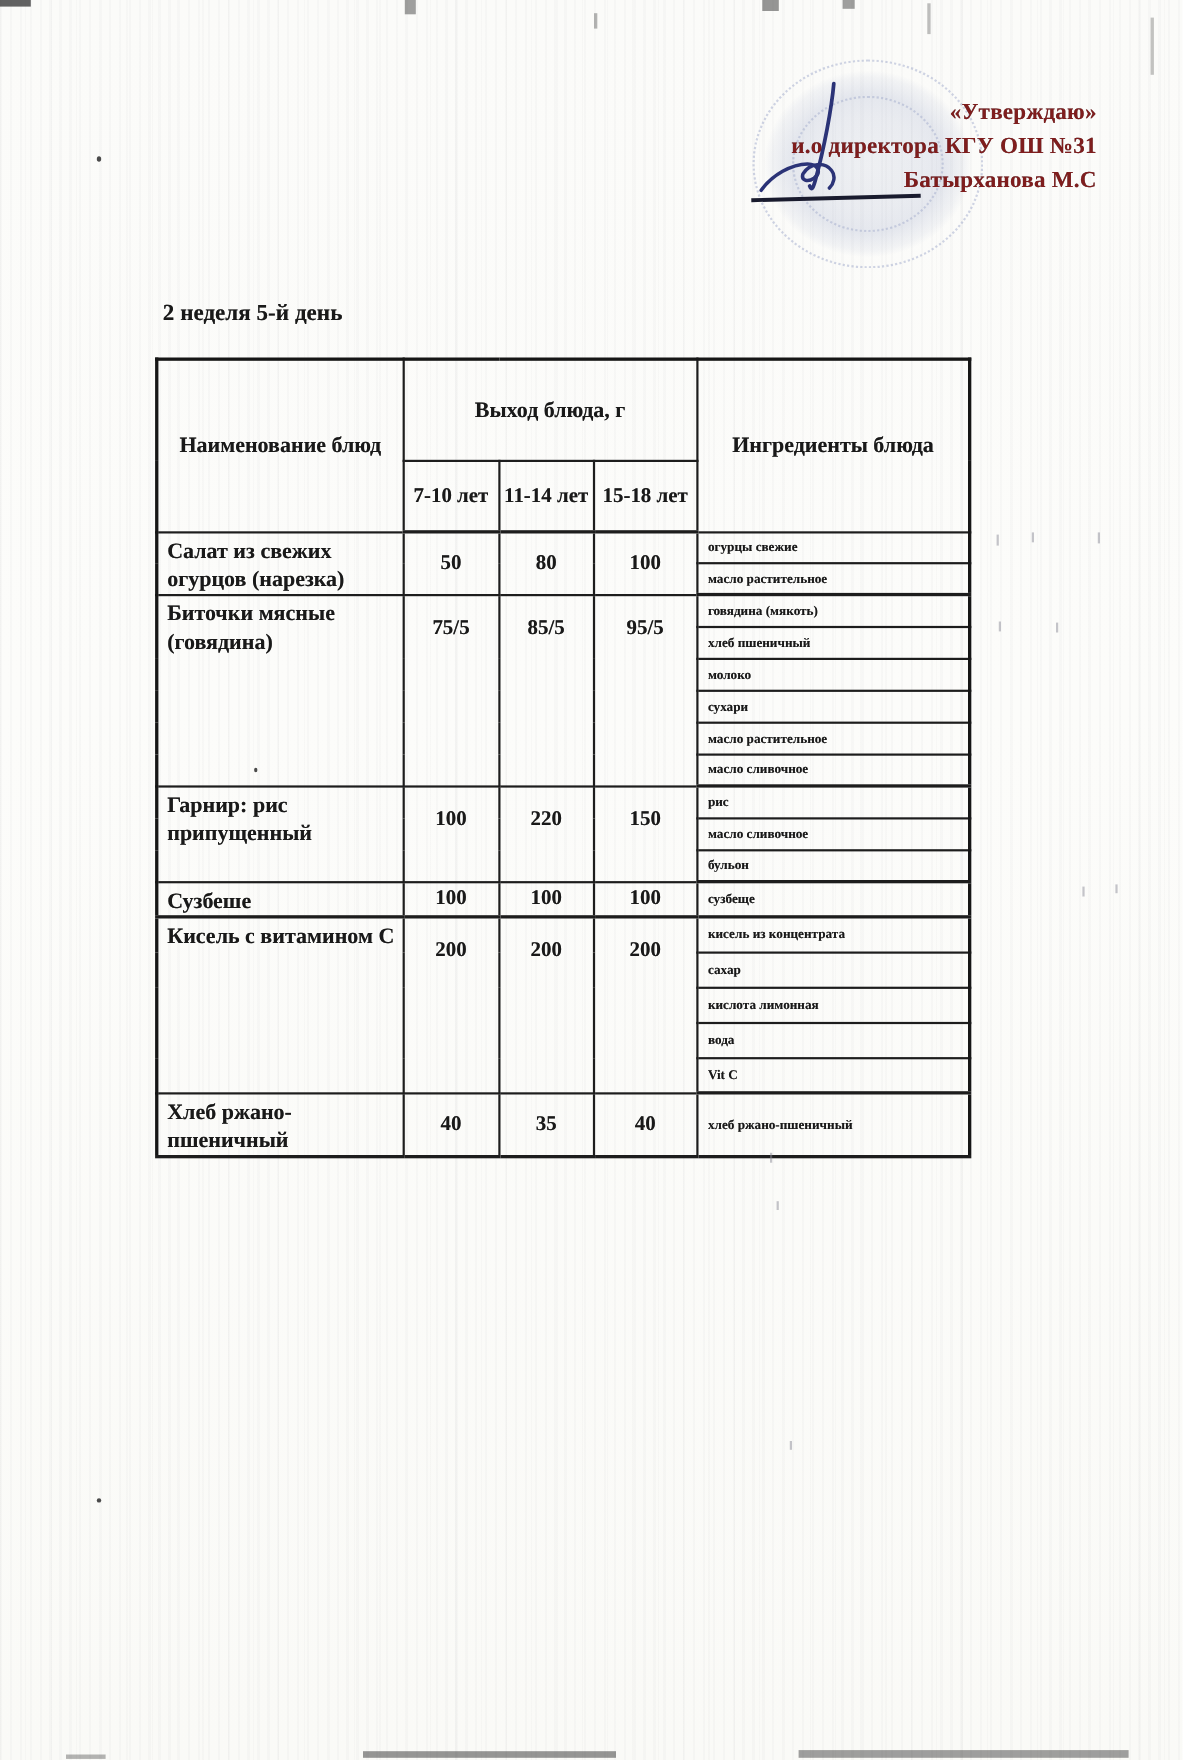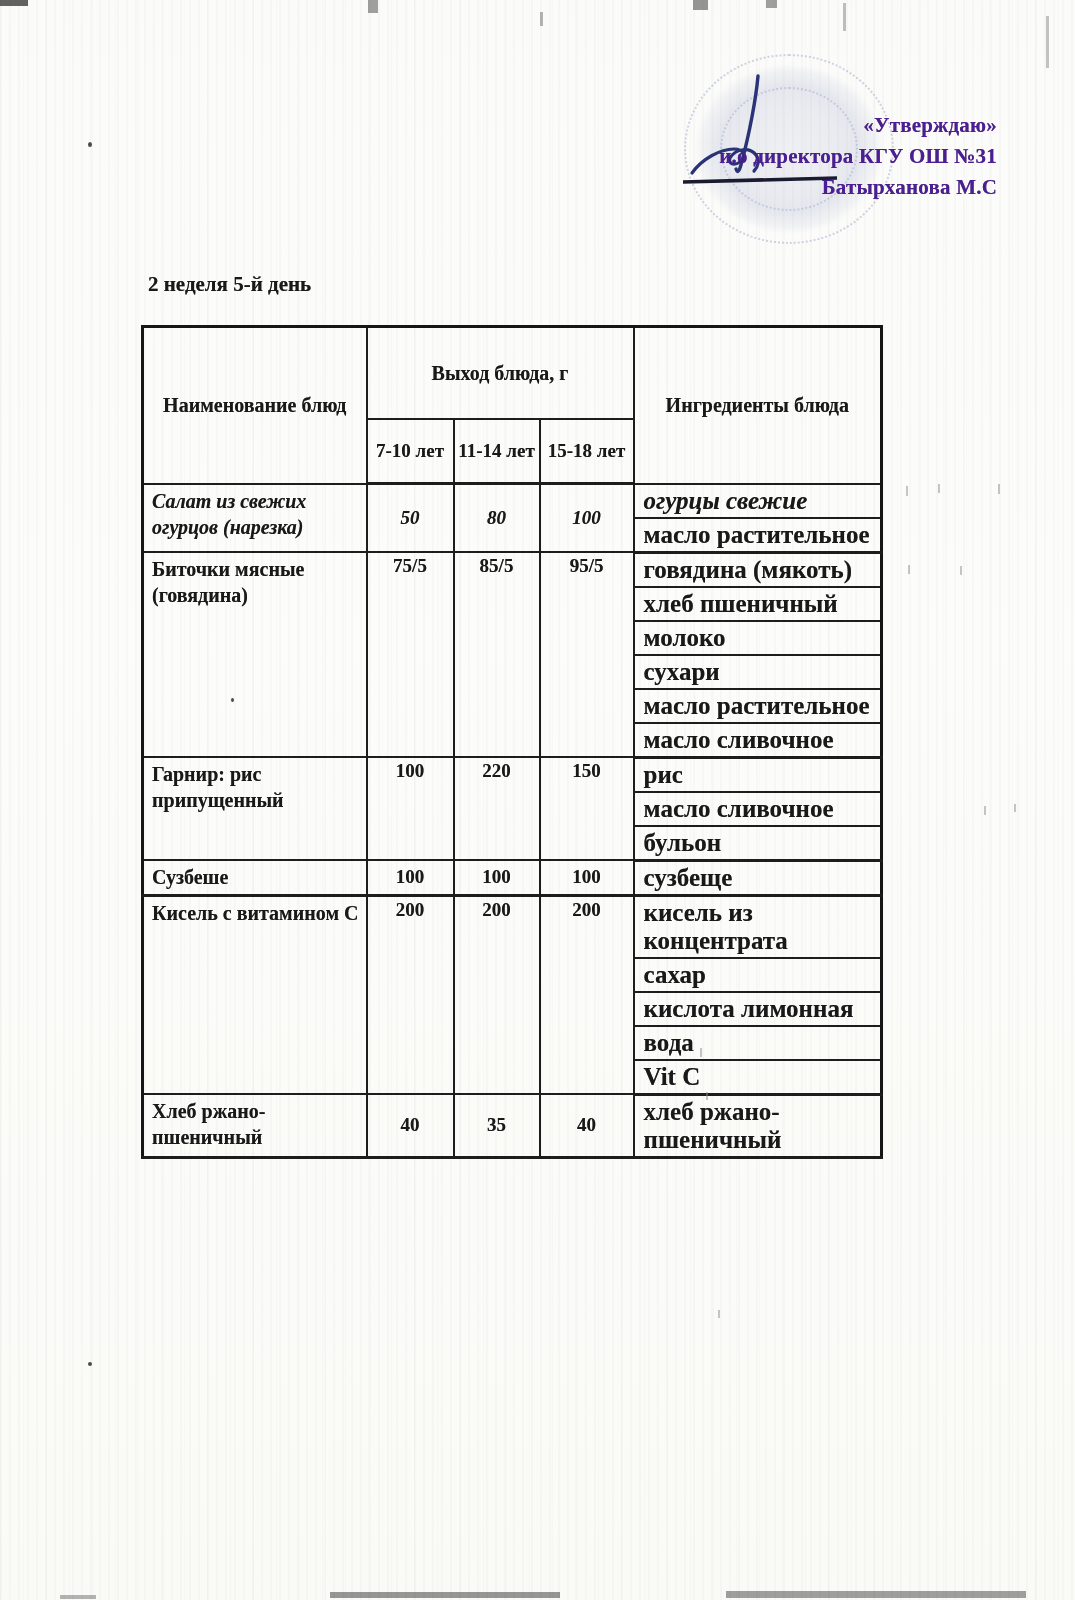--- a/index.html
+++ b/index.html
@@ -25,23 +25,22 @@
       rgba(125,140,185,0.0) 78%);
   }
   .stamp::before, .stamp::after{
     content:"";position:absolute;border-radius:50%;
   }
   .stamp::before{left:16px;top:14px;right:16px;bottom:14px;border:2px dotted rgba(105,120,175,0.30);}
   .stamp::after{left:52px;top:47px;right:52px;bottom:47px;border:2px dotted rgba(105,120,175,0.26);}
 
   .approval{
     position:absolute;top:86px;right:78px;width:420px;text-align:right;
-    font-weight:bold;font-size:21px;line-height:31px;letter-spacing:0.2px;color:#4c1d95;
+    font-weight:bold;font-size:21px;line-height:31px;letter-spacing:0.2px;color:#7f1d1d;
     text-shadow:0 0 0.5px rgba(20,20,30,0.55);
-    margin-top:24px;
   }
   .signature-svg{position:absolute;left:650px;top:45px;width:250px;height:160px;}
 
   
   .doc-title{
     position:absolute;left:148px;top:272px;
     font-weight:bold;font-size:21px;color:#191919;
     text-shadow:0 0 0.5px rgba(0,0,0,0.55);
   }
 
@@ -57,25 +56,25 @@
   }
   table.menu{border:3px solid #161616;}
   th.h-dish, th.h-ing{font-size:20px;}
   th.h-out{font-size:20px;height:88px;text-align:center;}
   tr.sub th{font-size:19px;line-height:24px;height:60px;border-bottom-width:3px;}
   td.dish{
     font-size:20px;line-height:26px;vertical-align:top;text-align:left;
     padding:3px 6px 0 8px;
   }
   td.val{
-    font-size:19px;text-align:center;vertical-align:top;padding-top:2px;
+    font-size:19px;text-align:center;vertical-align:top;padding-top:18px;
   }
   td.val.mid{vertical-align:middle;padding-top:0;}
   td.ing{
-    font-size:25px;text-align:left;vertical-align:middle;
+    font-size:12px;text-align:left;vertical-align:middle;
     padding:2px 6px 2px 9px;border-bottom-width:3px;
   }
   tr.group-end td{border-bottom-width:3px;}
 
   
   .speck{position:absolute;background:#4a4a4a;border-radius:50%;}
   .smudge{position:absolute;background:#2f2f2f;}
   .tick{position:absolute;background:#8b8b97;opacity:0.5;}
 </style>
 </head>
@@ -110,21 +109,21 @@
       <th class="h-out" colspan="3">Выход блюда, г</th>
       <th class="h-ing" rowspan="2">Ингредиенты блюда</th>
     </tr>
     <tr class="sub">
       <th>7-10 лет</th>
       <th>11-14 лет</th>
       <th>15-18 лет</th>
     </tr>
   </thead>
   <tbody>
-      <tr style="height: 28px; font-style: italic;">
+      <tr style="height: 28px;">
         <td rowspan="2" class="dish">Салат из свежих огурцов (нарезка)</td>
         <td rowspan="2" class="val mid">50</td>
         <td rowspan="2" class="val mid">80</td>
         <td rowspan="2" class="val mid">100</td>
         <td class="ing">огурцы свежие</td>
       </tr>
       <tr class="group-end" style="height: 28px;">
         <td class="ing">масло растительное</td>
       </tr>
       <tr style="height: 29px;">

